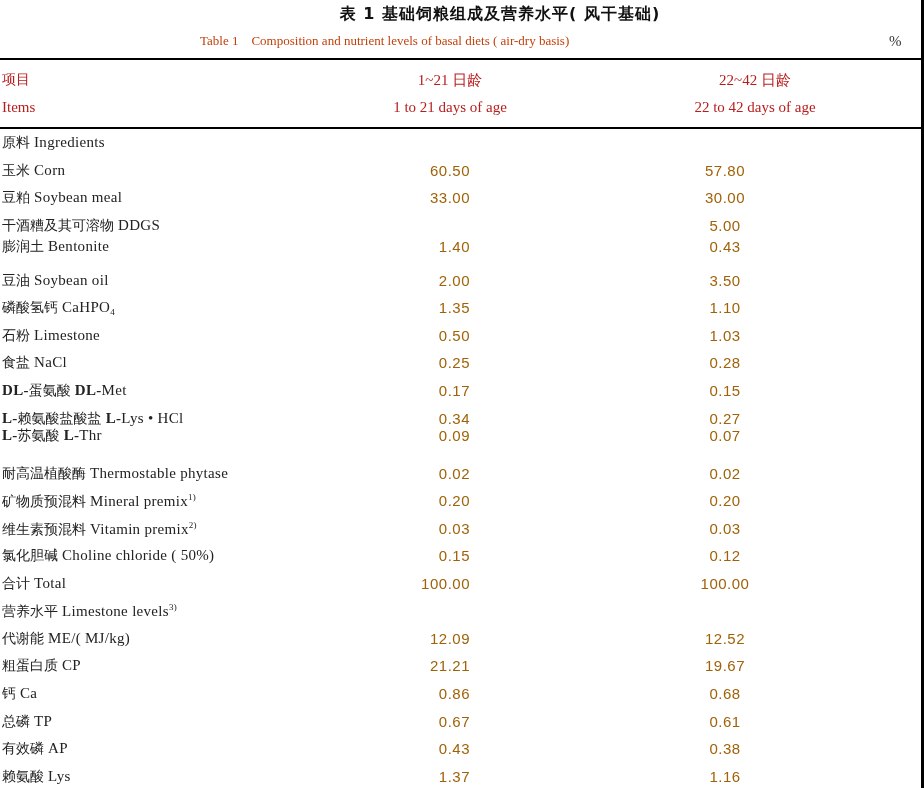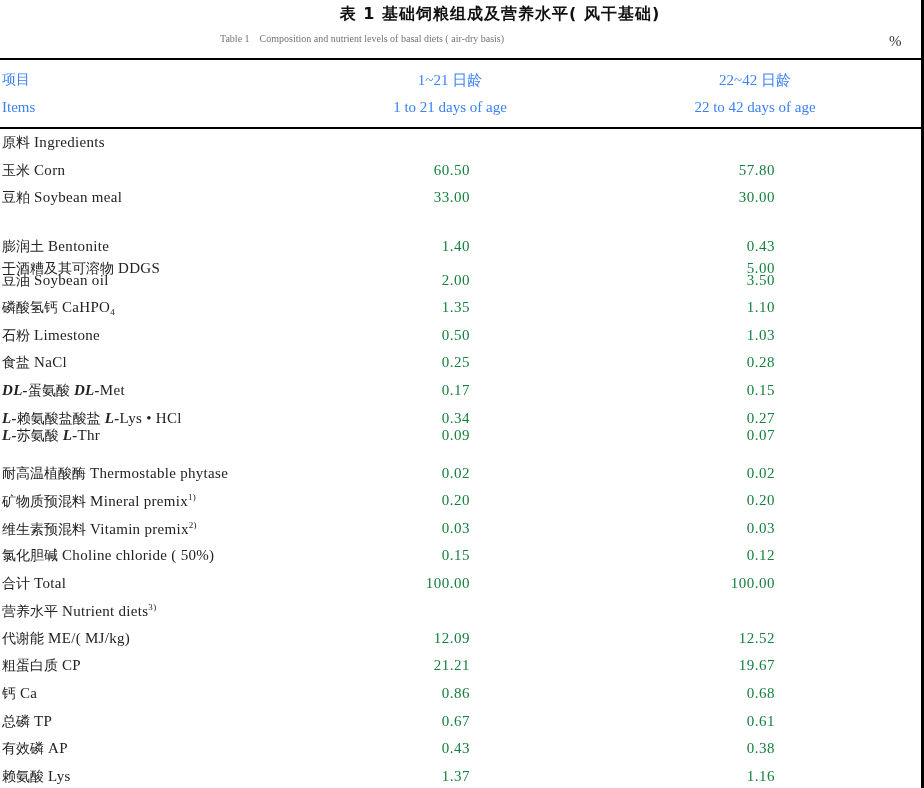--- a/index.html
+++ b/index.html
@@ -10,61 +10,61 @@
     }
     .right-bar {
       position: absolute; left: 921px; top: 0; width: 3px; height: 788px; background: #000;
     }
     .title {
       position: absolute; top: 4px; left: 0; width: 1000px; text-align: center;
       font-family: "DejaVu Sans", "Liberation Sans", sans-serif;
       font-weight: bold; font-size: 16px; letter-spacing: 1px; color: #111;
     }
     .subtitle {
-      position: absolute; top: 33px; left: 220px;
+      position: absolute; top: 33px; left: 200px;
       font-family: "Liberation Serif", "DejaVu Serif", serif;
-      font-size: 10px; color: #737373; white-space: pre;
+      font-size: 13px; color: #c2410c; white-space: pre;
     }
     .unit {
       position: absolute; top: 33px; left: 889px;
       font-family: "Liberation Serif", serif; font-size: 15px; color: #333;
     }
     .rule { position: absolute; left: 0; width: 921px; background: #000; }
     .rule-top { top: 58px; height: 2px; }
     .rule-head { top: 127px; height: 2px; }
 
     .hcell {
-      position: absolute; font-family: "Liberation Serif", serif; font-size: 15px; color: #3b82f6;
+      position: absolute; font-family: "Liberation Serif", serif; font-size: 15px; color: #b91c1c;
       white-space: nowrap;
     }
     .hcell.cjk { font-family: "DejaVu Sans", sans-serif; font-size: 14px; }
     .hc1 { left: 375px; width: 150px; text-align: center; }
     .hc2 { left: 680px; width: 150px; text-align: center; }
 
     .row {
       position: absolute; left: 0; width: 805px; height: 26px;
     }
     .row .label {
       position: absolute; left: 2px; top: 0; white-space: nowrap;
       font-family: "Liberation Serif", serif; font-size: 15px; color: #222;
       letter-spacing: 0.3px;
     }
     .row .label .zh {
       font-family: "DejaVu Sans", sans-serif; font-size: 14px; letter-spacing: 0;
     }
-    .row .label .it { font-style: italic; font-weight: bold; font-family: "Liberation Serif", serif; }
+    .row .label .it { font-weight: bold; font-family: "Liberation Serif", serif; }
     .row .label sup { font-size: 9px; vertical-align: 6px; }
     .row .label sub { font-size: 9px; vertical-align: -3px; }
     .row .v1, .row .v2 {
       position: absolute; top: 0; text-align: right; width: 100px;
-      font-family: Liberation Serif, serif; font-size: 15px; color: #15803d;
+      font-family: Liberation Sans, sans-serif; font-size: 15px; color: #a16207;
       letter-spacing: 0.5px;
     }
     .row .v1 { left: 370px; }
-    .row .v2 { left: 675px; }
+    .row .v2 { left: 675px; text-align: center; }
   </style>
 </head>
 <body>
 
 <div class="right-bar"></div>
 
 <div class="title">表 1   基础饲粮组成及营养水平( 风干基础)</div>
 <div class="subtitle">Table 1    Composition and nutrient levels of basal diets ( air-dry basis)</div>
 <div class="unit">%</div>
 
@@ -88,21 +88,21 @@
     <div class="row" style="top: 161.55px; padding-left: 18px;">
       <div class="label"><span class="zh">玉米</span> <span>Corn</span></div>
       <div class="v1">60.50</div>
       <div class="v2">57.80</div>
     </div>
     <div class="row" style="top: 189.1px; padding-left: 33px;">
       <div class="label"><span class="zh">豆粕</span> <span>Soybean meal</span></div>
       <div class="v1">33.00</div>
       <div class="v2">30.00</div>
     </div>
-    <div class="row" style="top: 216.65px; margin-top: 43px;">
+    <div class="row" style="top: 216.65px;">
       <div class="label"><span class="zh">干酒糟及其可溶物</span> <span>DDGS</span></div>
       <div class="v1"></div>
       <div class="v2">5.00</div>
     </div>
     <div class="row" style="top: 238px;">
       <div class="label"><span class="zh">膨润土</span> <span>Bentonite</span></div>
       <div class="v1">1.40</div>
       <div class="v2">0.43</div>
     </div>
     <div class="row" style="top: 271.75px;">
@@ -159,21 +159,21 @@
       <div class="label"><span class="zh">氯化胆碱</span> <span>Choline chloride ( 50%)</span></div>
       <div class="v1">0.15</div>
       <div class="v2">0.12</div>
     </div>
     <div class="row" style="top: 574.8px;">
       <div class="label"><span class="zh">合计</span> <span>Total</span></div>
       <div class="v1">100.00</div>
       <div class="v2">100.00</div>
     </div>
     <div class="row" style="top: 602.35px;">
-      <div class="label"><span class="zh">营养水平</span> <span>Nutrient diets</span><sup>3)</sup></div>
+      <div class="label"><span class="zh">营养水平</span> <span>Limestone levels</span><sup>3)</sup></div>
       <div class="v1"></div>
       <div class="v2"></div>
     </div>
     <div class="row" style="top: 629.9px;">
       <div class="label"><span class="zh">代谢能</span> <span>ME/( MJ/kg)</span></div>
       <div class="v1">12.09</div>
       <div class="v2">12.52</div>
     </div>
     <div class="row" style="top: 657.45px;">
       <div class="label"><span class="zh">粗蛋白质</span> <span>CP</span></div>

